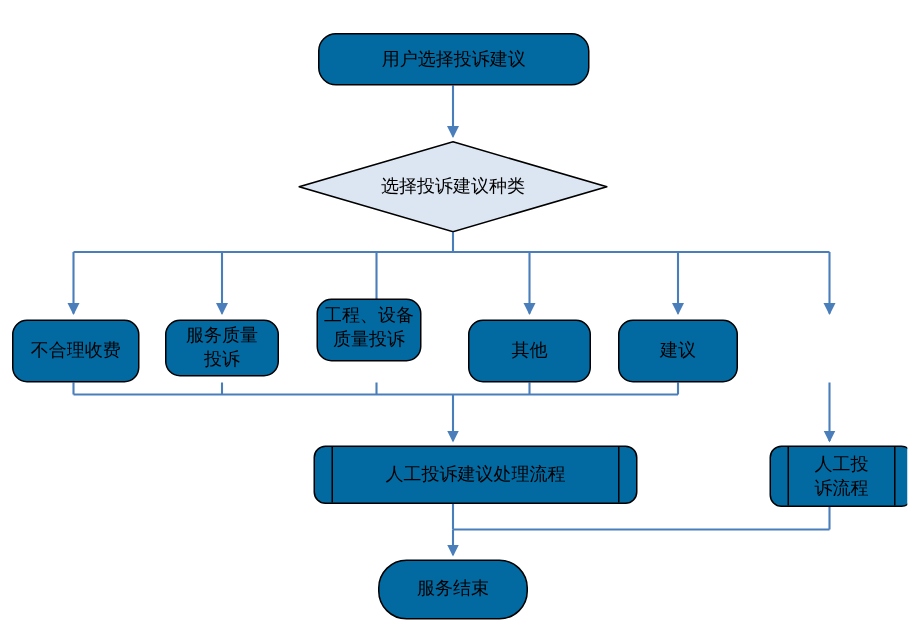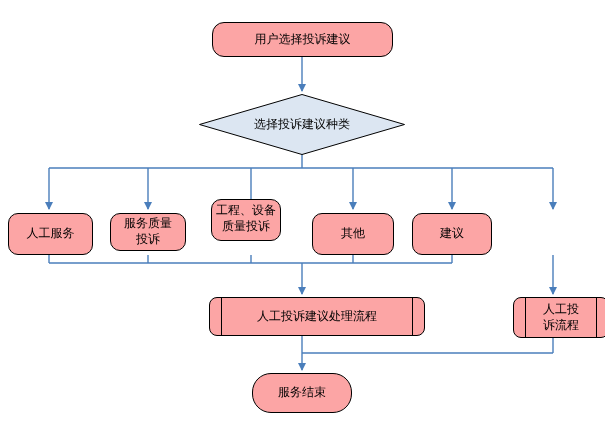--- a/index.html
+++ b/index.html
@@ -4,21 +4,21 @@
 <style>
   html,body{margin:0;padding:0;background:#ffffff;}
   .canvas{
     position:relative;width:605px;height:422px;background:#ffffff;
     font-family:"DejaVu Sans","Liberation Sans",sans-serif;
     color:#000;overflow:hidden;
   }
   .wires{position:absolute;left:0;top:0;width:605px;height:422px;}
   .node{
     position:absolute;display:flex;align-items:center;justify-content:center;
-    background:#fca5a5;border:1px solid #000;box-sizing:border-box;
+    background:#0369a1;border:1px solid #000;box-sizing:border-box;
     font-size:12px;line-height:1.3;text-align:center;white-space:pre-line;
   }
   .rounded{border-radius:10px;}
   .terminator{border-radius:19px;}
   .start{left:212px;top:22px;width:181px;height:35px;border-radius:12px;}
   .endnode{left:252px;top:373px;width:100px;height:40px;}
   .b1{left:8px;top:213px;width:85px;height:42px;}
   .b2{left:110px;top:213px;width:76px;height:38px;}
   .b3{left:211px;top:199px;width:70px;height:42px;font-family:Liberation Mono, monospace;}
   .b4{left:312px;top:213px;width:82px;height:42px;}
@@ -82,21 +82,21 @@
   </div>
 
   <div class="diamond">
     <svg width="206" height="61" viewBox="0 0 206 61">
       <polygon points="103,0.5 205.5,30.5 103,60.5 0.5,30.5" fill="#dce6f2" stroke="#000000" stroke-width="1"></polygon>
     </svg>
     <div class="label">选择投诉建议种类</div>
   </div>
 
   <div class="node rounded b1">
-    <span>人工服务</span>
+    <span>不合理收费</span>
   </div>
   <div class="node rounded b2">
     <span>服务质量
 投诉</span>
   </div>
   <div class="node rounded b3">
     <span>工程、设备
 质量投诉</span>
   </div>
   <div class="node rounded b4">

